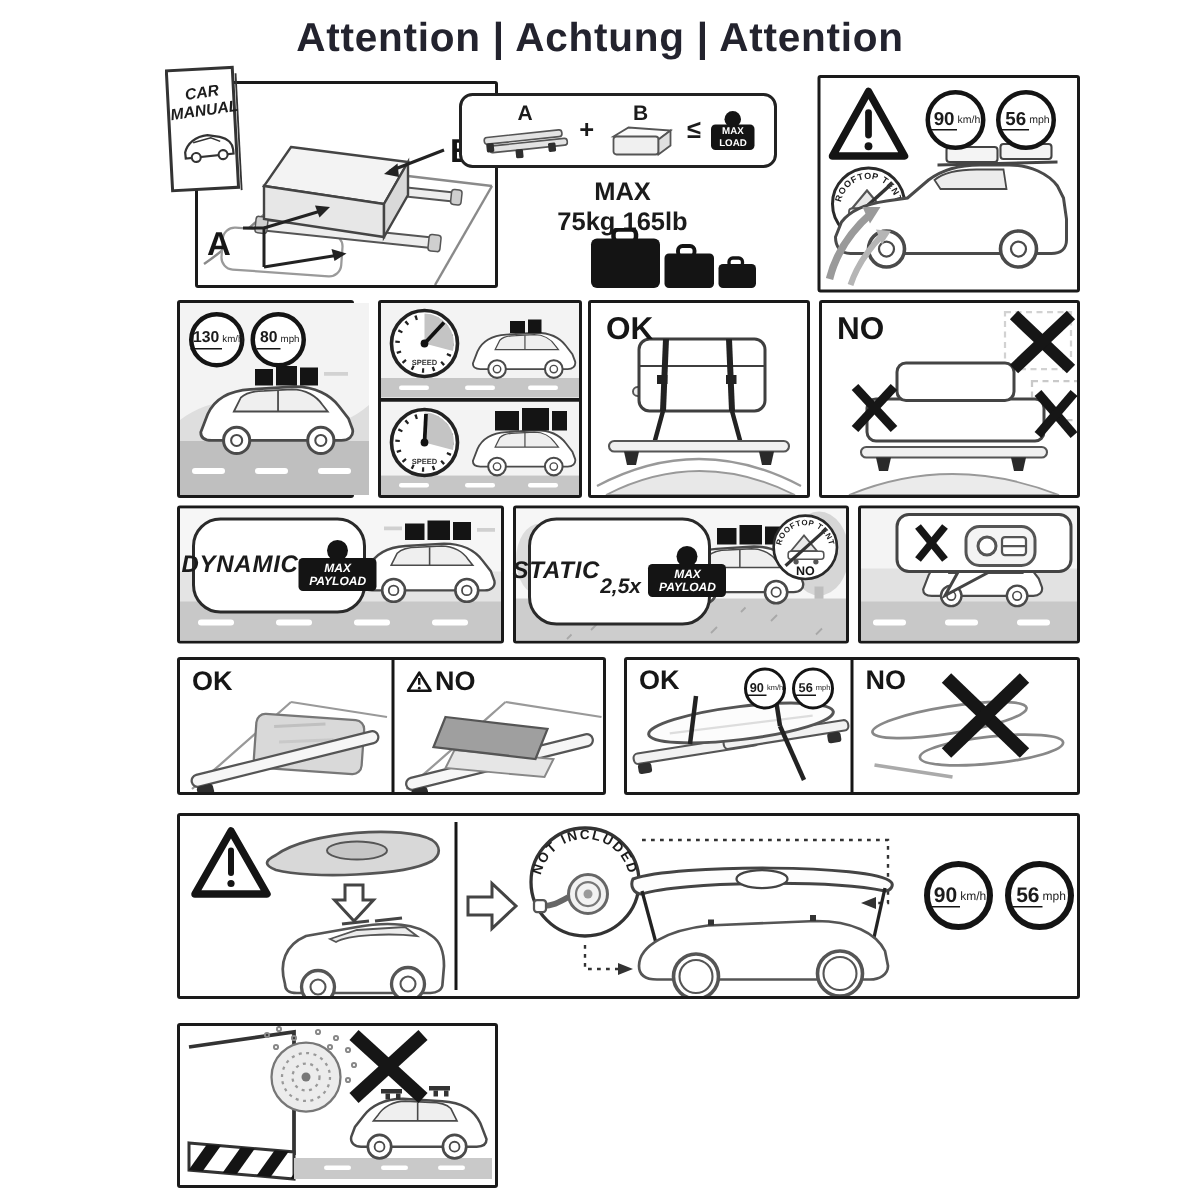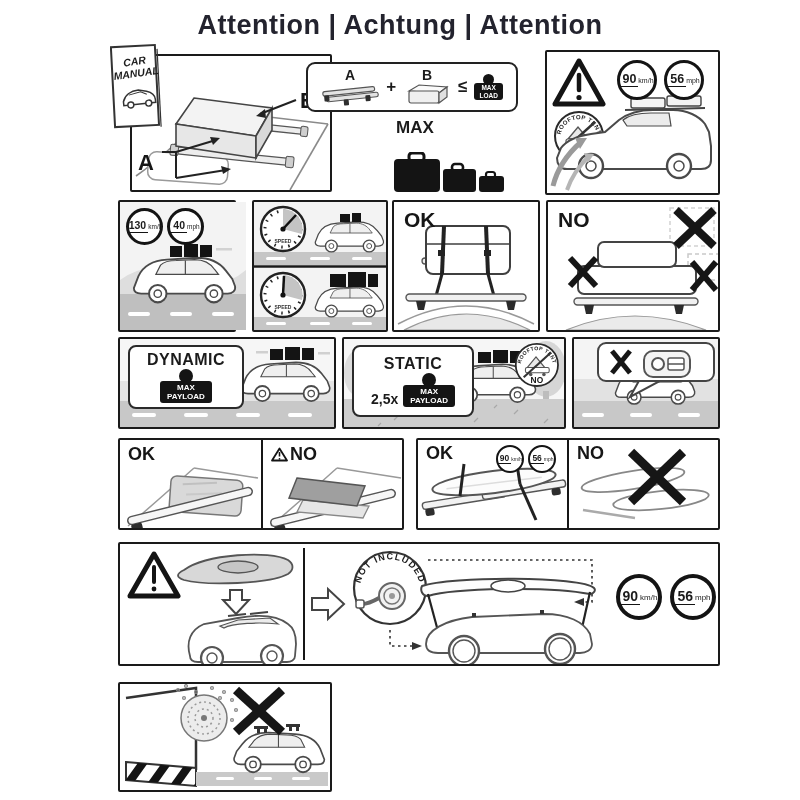--- a/index.html
+++ b/index.html
@@ -16,23 +16,23 @@
   .sign .sv{font-weight:800;border-bottom:1.5px solid #141414;padding:0 2px 1px 2px;}
   .sign .su{font-size:7px;color:#222;margin-top:1px;}
   .sign-lg{width:46px;height:46px;border-width:4.5px;} .sign-lg .sv{font-size:14px;} .sign-lg .su{font-size:8px;}
   .sign-md{width:40px;height:40px;} .sign-md .sv{font-size:12.5px;}
   .sign-sm{width:37px;height:37px;border-width:3px;} .sign-sm .sv{font-size:10.5px;} .sign-sm .su{font-size:6.5px;}
   .sign-xs{width:28px;height:28px;border-width:2.5px;} .sign-xs .sv{font-size:8.5px;border-bottom-width:1px;} .sign-xs .su{font-size:5px;}
   
   .verdict{position:absolute;font-weight:800;font-size:21px;letter-spacing:0;color:#161616;display:flex;align-items:center;gap:2px;}
   .v-sm{font-size:18px;}
   
-  .badge{position:absolute;background:#fff;border:2.5px solid #2a2a2a;border-radius:8px;
-         display:flex;flex-direction:column;align-items:center;justify-content:center;
-         padding:2px 4px;box-sizing:border-box;}
+  .badge{position:absolute;background:#fff;border:2.5px solid #2a2a2a;border-radius:19px;
+         display:flex;align-items:center;justify-content:center;
+         padding:2px 4px;box-sizing:border-box;font-style:italic;}
   .badge-title{font-weight:800;font-size:16px;letter-spacing:.5px;}
   .badge-row{display:flex;align-items:flex-end;gap:5px;}
   .mult{font-weight:800;font-size:14px;}
   .weight{display:flex;flex-direction:column;align-items:center;}
   .wcircle{width:14px;height:14px;background:#141414;border-radius:50%;margin-bottom:-2px;}
   .wbox{background:#141414;color:#fff;border-radius:3px;padding:2px 7px;text-align:center;
         font-weight:800;font-size:8px;line-height:1.15;display:flex;flex-direction:column;}
   .weight-sm .wcircle{width:11px;height:11px;}
   .weight-sm .wbox{font-size:6.5px;padding:1px 5px;}
   
@@ -143,20 +143,21 @@
     <div class="weight weight-sm">
       <div class="wcircle"></div>
       <div class="wbox">
         <span>MAX</span>
         <span>LOAD</span>
       </div>
     </div>
   </div>
   <div class="maxw" style="left:330px;top:118px;width:170px;">
     <div>MAX</div>
+    <div>75kg 165lb</div>
   </div>
   <svg class="abs" style="left:392px;top:152px;" width="118" height="40" viewBox="0 0 118 40">
     <rect x="17" y="1" width="15" height="8" rx="3" fill="none" stroke="#141414" stroke-width="3"></rect>
     <rect x="2" y="7" width="46" height="33" rx="4" fill="#141414"></rect>
     <rect x="60" y="12" width="11" height="7" rx="3" fill="none" stroke="#141414" stroke-width="2.6"></rect>
     <rect x="51" y="17" width="33" height="23" rx="3" fill="#141414"></rect>
     <rect x="94" y="20" width="9" height="6" rx="2.5" fill="none" stroke="#141414" stroke-width="2.2"></rect>
     <rect x="87" y="24" width="25" height="16" rx="3" fill="#141414"></rect>
   </svg>
 
@@ -220,21 +221,21 @@
       <rect x="50" y="44" width="12" height="11" fill="#141414"></rect>
       <rect x="64" y="42" width="14" height="13" fill="#141414"></rect>
       <rect x="80" y="43" width="12" height="12" fill="#141414"></rect>
       <rect x="96" y="46" width="16" height="2.5" fill="#d2d2d2"></rect>
     </svg>
     <div class="sign sign-sm" style="left:6px;top:6px;">
       <span class="sv">130</span>
         <span class="su">km/h</span>
     </div>
     <div class="sign sign-sm" style="left:47px;top:6px;">
-      <span class="sv">40</span>
+      <span class="sv">80</span>
         <span class="su">mph</span>
     </div>
   </div>
 
   <div class="panel" style="left:252px;top:200px;width:136px;height:132px;">
     <svg width="132" height="128" viewBox="0 0 132 128">
       <g>
         <rect x="0" y="0" width="132" height="50" fill="#f3f3f3"></rect>
         <rect x="0" y="50" width="132" height="13" fill="#c6c6c6"></rect>
         <rect x="12" y="55" width="20" height="3" rx="1.5" fill="#fff"></rect>

